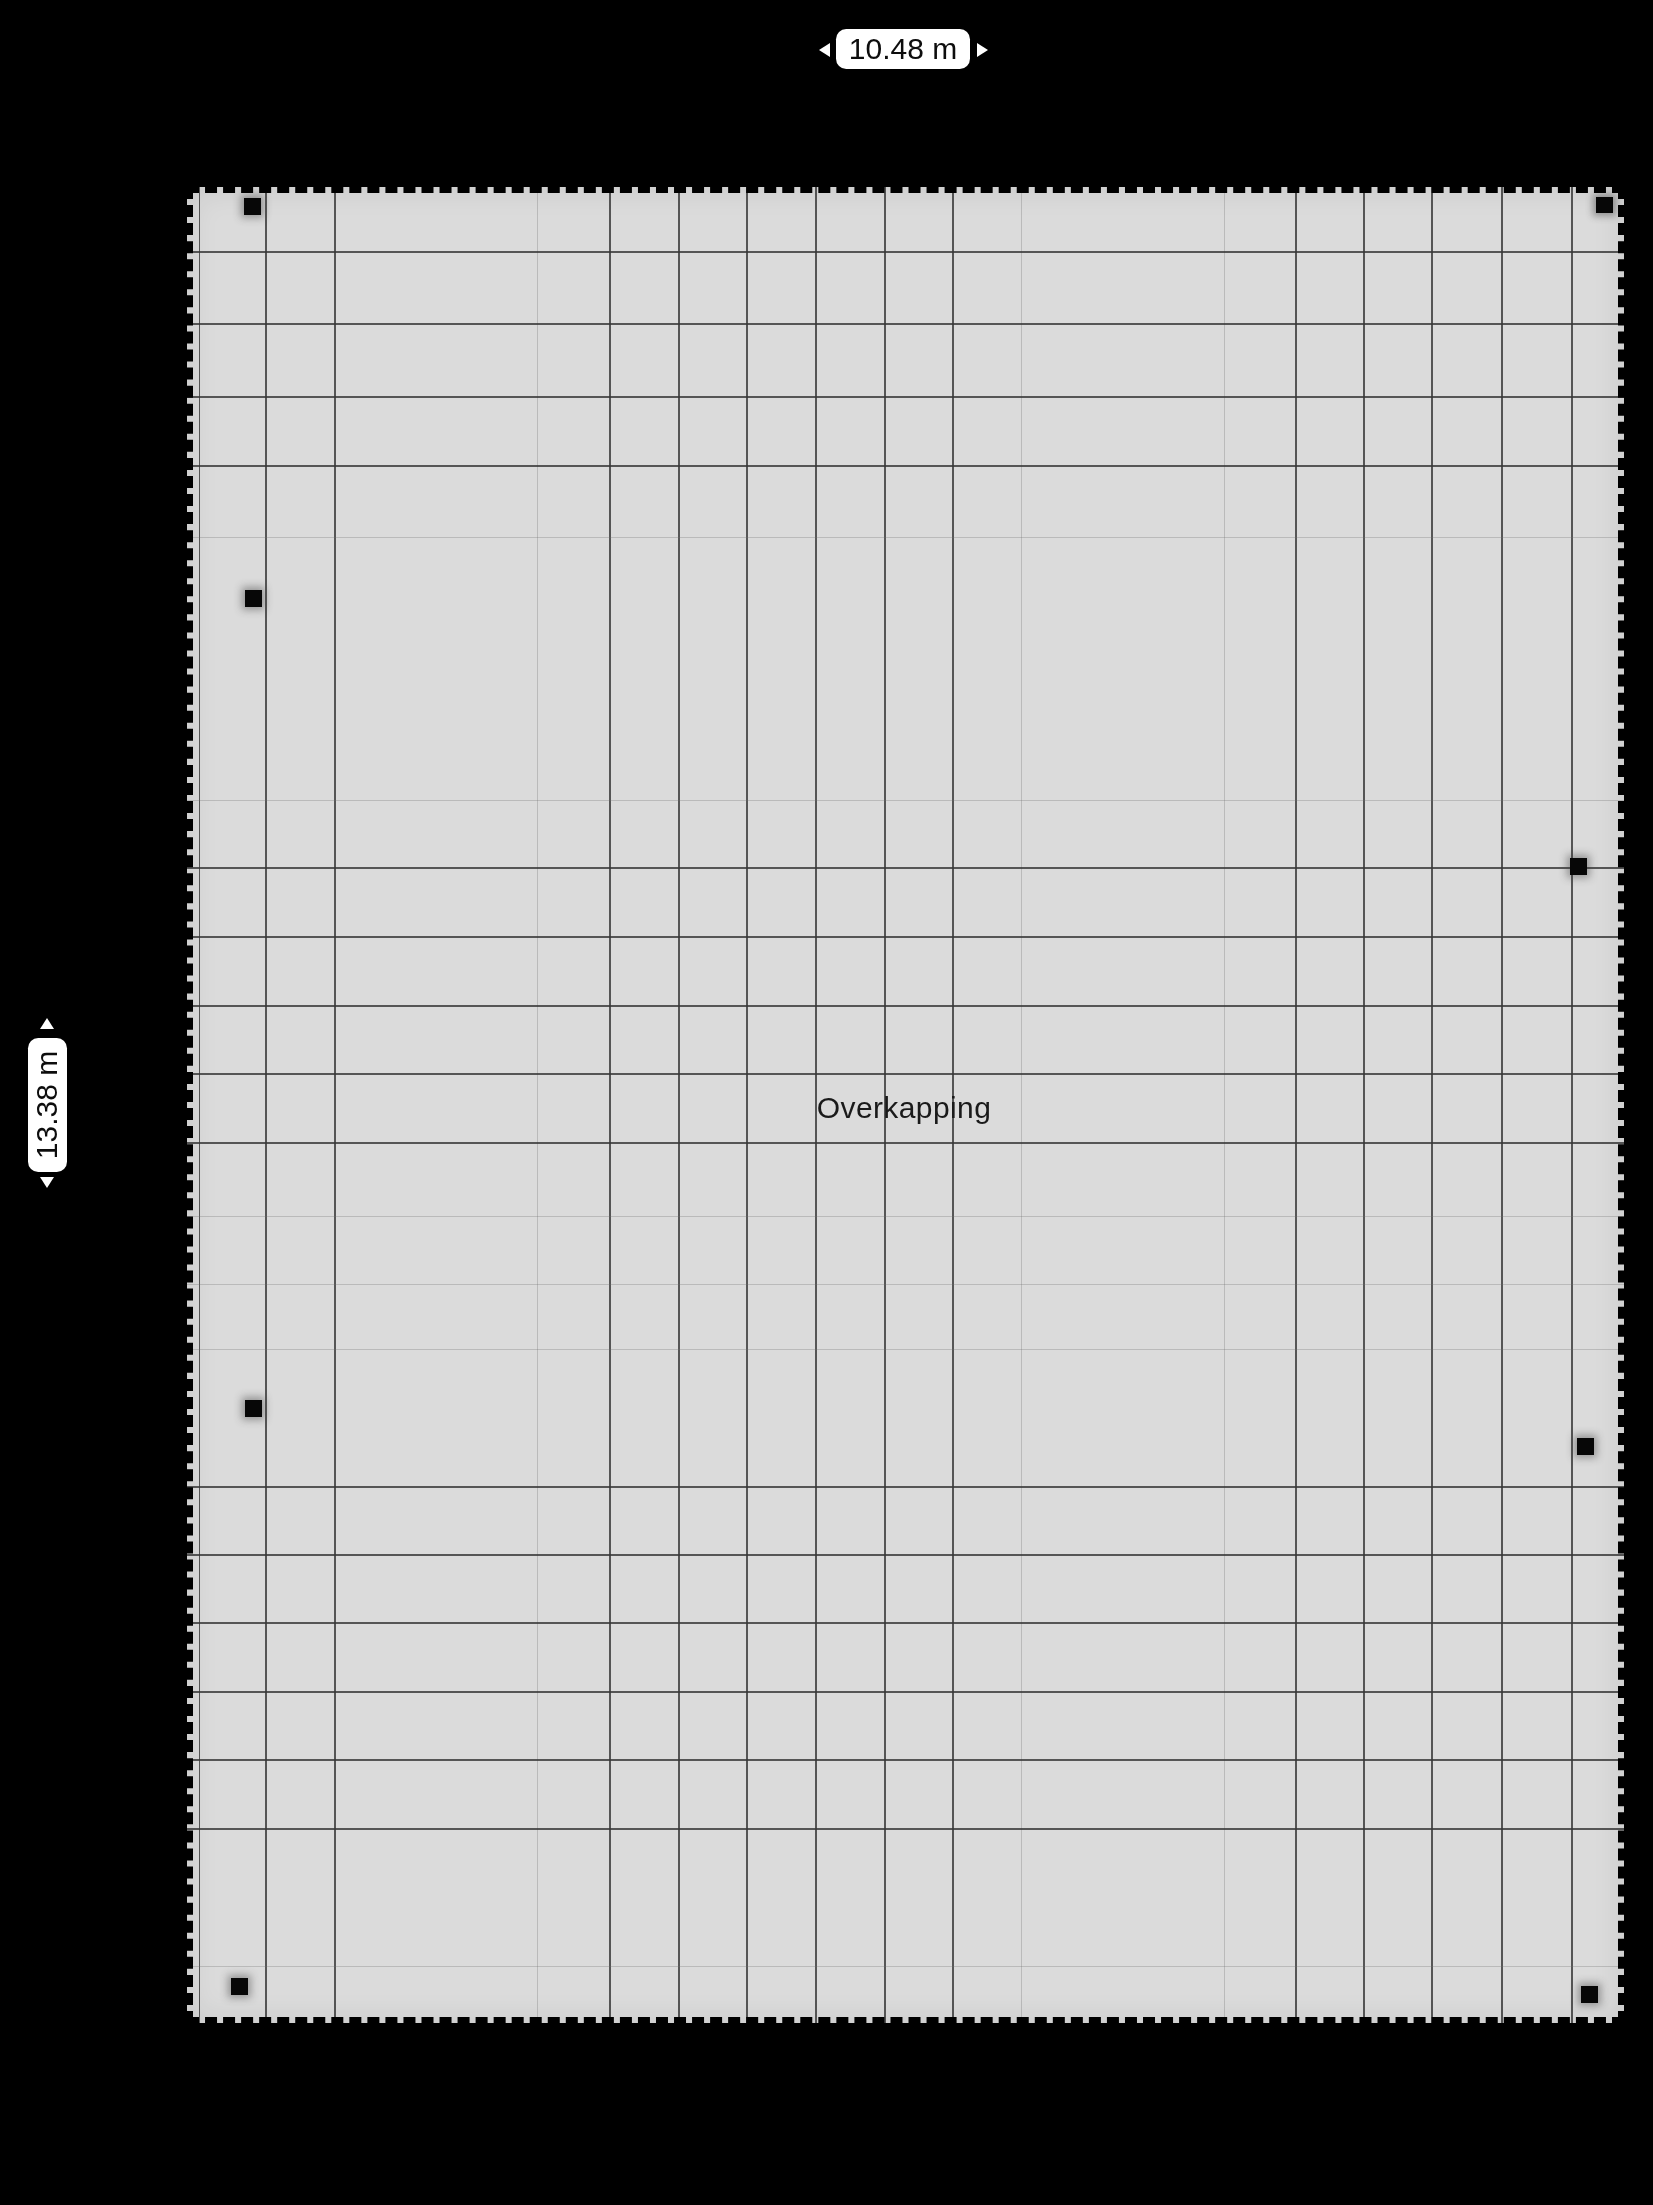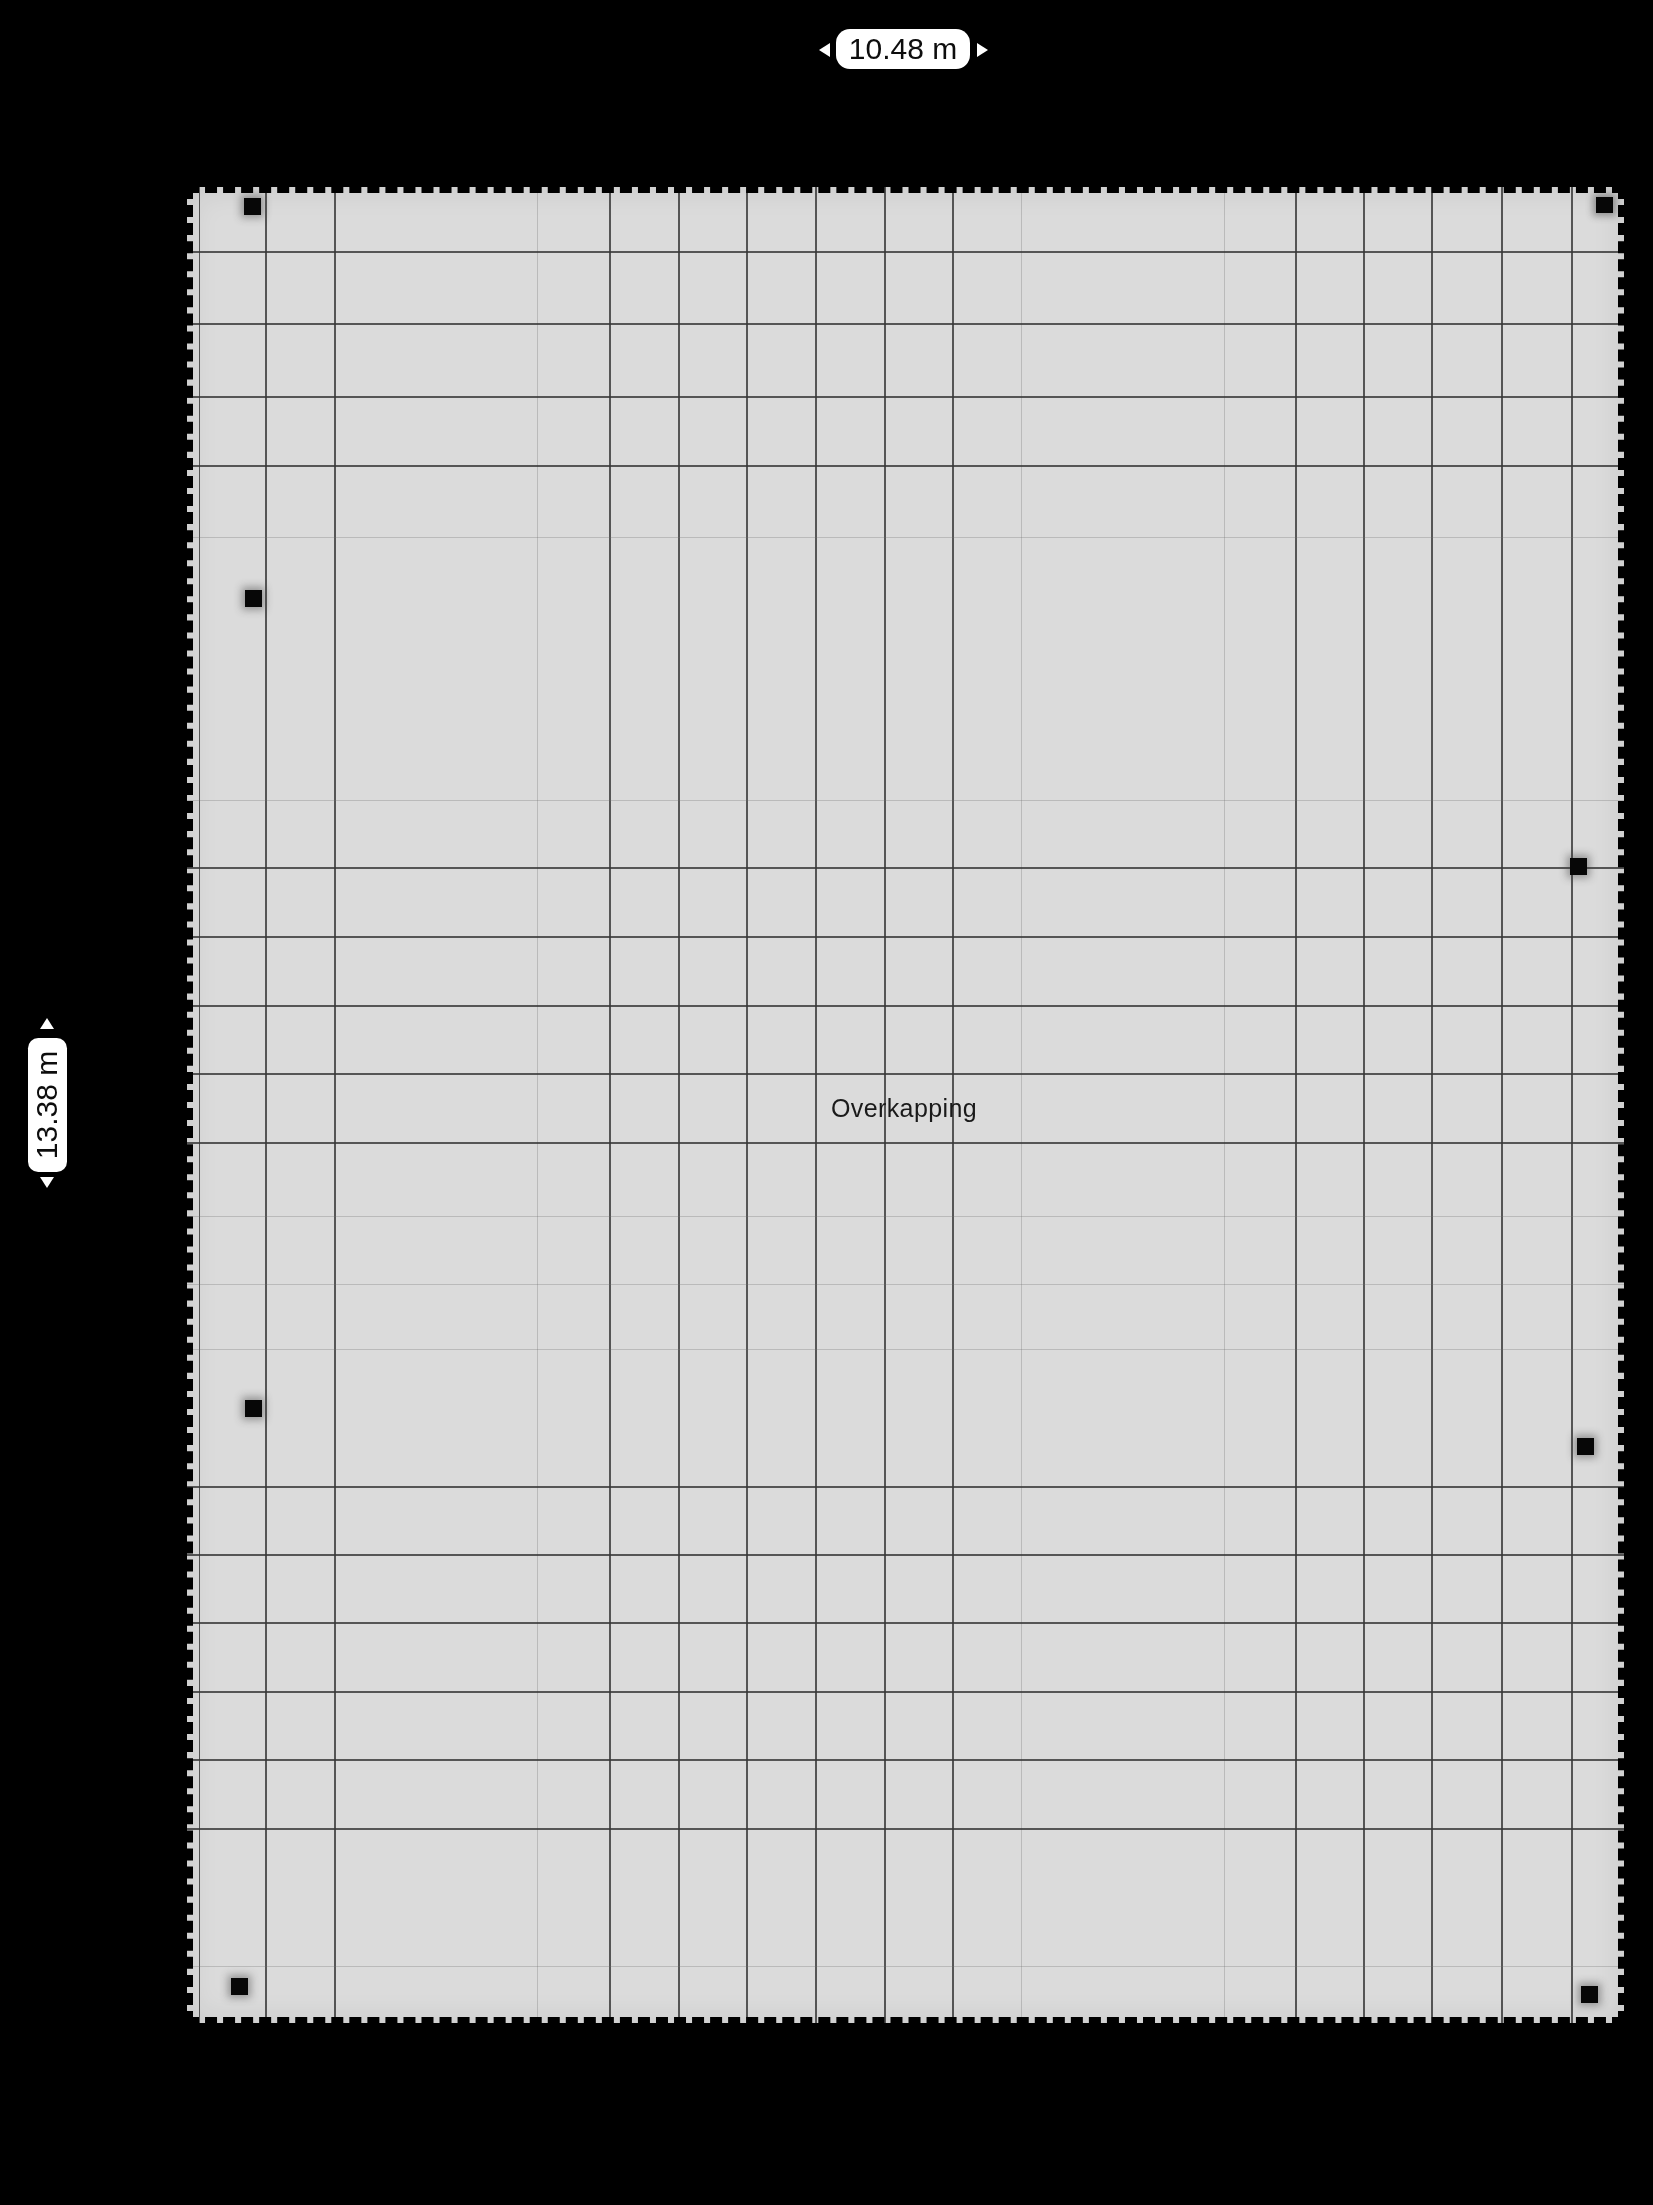--- a/index.html
+++ b/index.html
@@ -43,40 +43,40 @@
   .post {
     position: absolute;
     z-index: 4;
     box-shadow: 0 0 7.9px 3.2px rgba(60,60,60,0.45);
   }
 
   .plan-label {
     position: absolute;
     z-index: 5;
     transform: translate(-50%, -50%);
-    font-size: 25px;
+    font-size: 30px;
     letter-spacing: 0.4px;
     color: #1a1a1a;
     white-space: nowrap;
   }
 
   
   .dim-badge {
     position: absolute;
     background: #fff;
     border-radius: 10.2px;
     display: flex;
     align-items: center;
     justify-content: center;
     color: #0d0d0d;
     font-size: 30px;
     z-index: 10;
     white-space: nowrap;
   }
-  .dim-badge.top { left: 836px; top: 29px; width: 134px; height: 40px; border-radius: 14px; }
+  .dim-badge.top { left: 836px; top: 29px; width: 134px; height: 40px; }
   .dim-badge.left { left: 27.6px; top: 1038px; width: 39px; height: 134px; }
   .dim-badge.left .rot {
     transform: rotate(-90deg);
     white-space: nowrap;
   }
 
   .tick { position: absolute; width: 0; height: 0; z-index: 9; }
   .tick.t-left  { left: 819px; top: 43px; border: 7px solid transparent; border-right: 11px solid #fff; border-left: none; }
   .tick.t-right { left: 977px; top: 43px; border: 7px solid transparent; border-left: 11px solid #fff; border-right: none; }
   .tick.t-up    { left: 40px; top: 1018px; border: 7px solid transparent; border-bottom: 11px solid #fff; border-top: none; }

